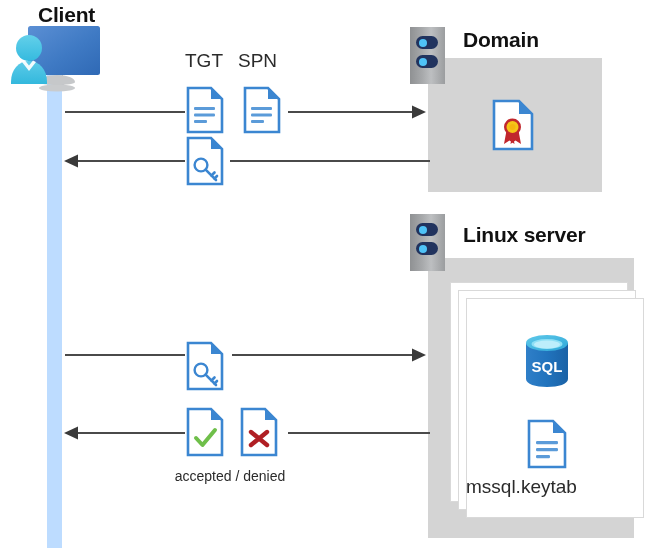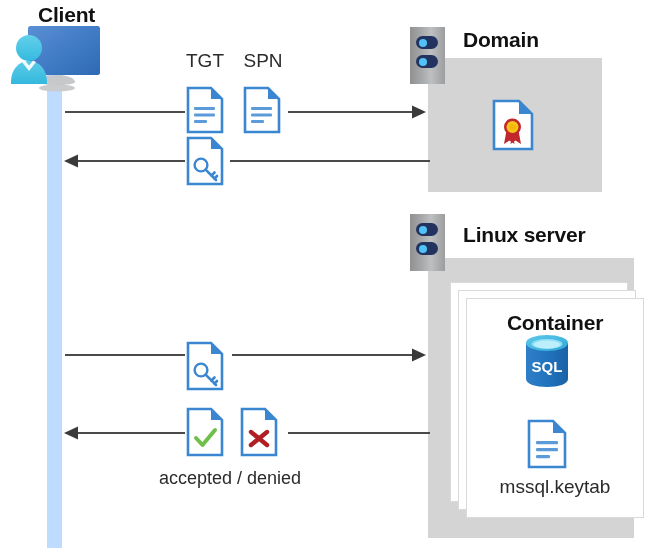--- a/index.html
+++ b/index.html
@@ -23,21 +23,21 @@
     letter-spacing:-0.2px;
     line-height:25px;
     white-space:pre-line;
   }
   .lbl-plain{
     font-size:19px;
     color:#2b2b2b;
     letter-spacing:0px;
   }
   .lbl-caption{
-    font-size:18px;
+    font-size:14px;
     color:#2b2b2b;
   }
 
   
   .lifeline{
     background:#bddcff;
   }
 
   
   .host-panel{background:#d4d4d4;}
@@ -143,21 +143,20 @@
     <div class="rack-led" style="left:6px;top:28px;width:22px;height:13px;"></div>
   </div>
 
   <div class="abs title-bold" style="left:463px;top:222px;width:200px;">Linux server</div>
 
   <div class="abs card" style="left:450px;top:282px;width:178px;height:220px;"></div>
   <div class="abs card" style="left:458px;top:290px;width:178px;height:220px;"></div>
 
   <div class="abs card" style="left:466px;top:298px;width:178px;height:220px;"></div>
 
-  <div class="abs title-bold" style="left:466px;top:310px;width:178px;text-align:center;">Container</div>
 
   <div class="abs" style="left:523px;top:334px;">
     <svg width="48" height="54" viewBox="0 0 48 54">
       <defs>
         <linearGradient id="dbBody" x1="0" y1="0" x2="1" y2="0">
           <stop offset="0%" stop-color="#2f7fc8"></stop>
           <stop offset="50%" stop-color="#2173bd"></stop>
           <stop offset="100%" stop-color="#1a62a6"></stop>
         </linearGradient>
         <linearGradient id="dbTop" x1="0" y1="0" x2="1" y2="1">
@@ -176,32 +175,32 @@
   <div class="abs" style="left:527px;top:419px;">
     <svg width="40" height="50" viewBox="0 0 40 50">
       <path d="M2 2 h24 l12 12 v34 h-36 z" fill="#ffffff" stroke="#3b86d1" stroke-width="2.6"></path>
       <path d="M26 2 l12 12 h-12 z" fill="#3b86d1"></path>
       <rect x="9" y="22" width="22" height="3.2" rx="1.2" fill="#5b9bd9"></rect>
       <rect x="9" y="29" width="22" height="3.2" rx="1.2" fill="#5b9bd9"></rect>
       <rect x="9" y="36" width="14" height="3.2" rx="1.2" fill="#5b9bd9"></rect>
     </svg>
   </div>
 
-  <div class="abs lbl-plain" style="left:466px;top:476px;width:178px;text-align:center;">mssql.keytab</div>
+  <div class="abs lbl-plain" style="left:466px;top:476px;width:178px;text-align:left;">mssql.keytab</div>
 
   <div class="abs" style="left:60px;top:104px;width:370px;height:16px;">
     <svg width="370" height="16" viewBox="0 0 370 16">
       <line x1="5" y1="8" x2="125" y2="8" stroke="#4a4a4a" stroke-width="2"></line>
       <line x1="228" y1="8" x2="352" y2="8" stroke="#4a4a4a" stroke-width="2"></line>
       <path d="M352 1.5 L366 8 L352 14.5 z" fill="#3a3a3a"></path>
     </svg>
   </div>
 
-  <div class="abs lbl-plain" style="left:186px;top:50px;width:46px;text-align:left;">TGT</div>
-  <div class="abs lbl-plain" style="left:238px;top:50px;width:50px;text-align:center;">SPN</div>
+  <div class="abs lbl-plain" style="left:177px;top:50px;width:46px;text-align:right;">TGT</div>
+  <div class="abs lbl-plain" style="left:238px;top:50px;width:50px;">SPN</div>
 
   <div class="abs" style="left:186px;top:86px;">
     <svg width="38" height="48" viewBox="0 0 38 48">
       <path d="M2 2 h23 l11 11 v33 h-34 z" fill="#ffffff" stroke="#3b86d1" stroke-width="2.6"></path>
       <path d="M25 2 l11 11 h-11 z" fill="#3b86d1"></path>
       <rect x="8" y="21" width="21" height="3" rx="1.1" fill="#5b9bd9"></rect>
       <rect x="8" y="27.5" width="21" height="3" rx="1.1" fill="#5b9bd9"></rect>
       <rect x="8" y="34" width="13" height="3" rx="1.1" fill="#5b9bd9"></rect>
     </svg>
   </div>

